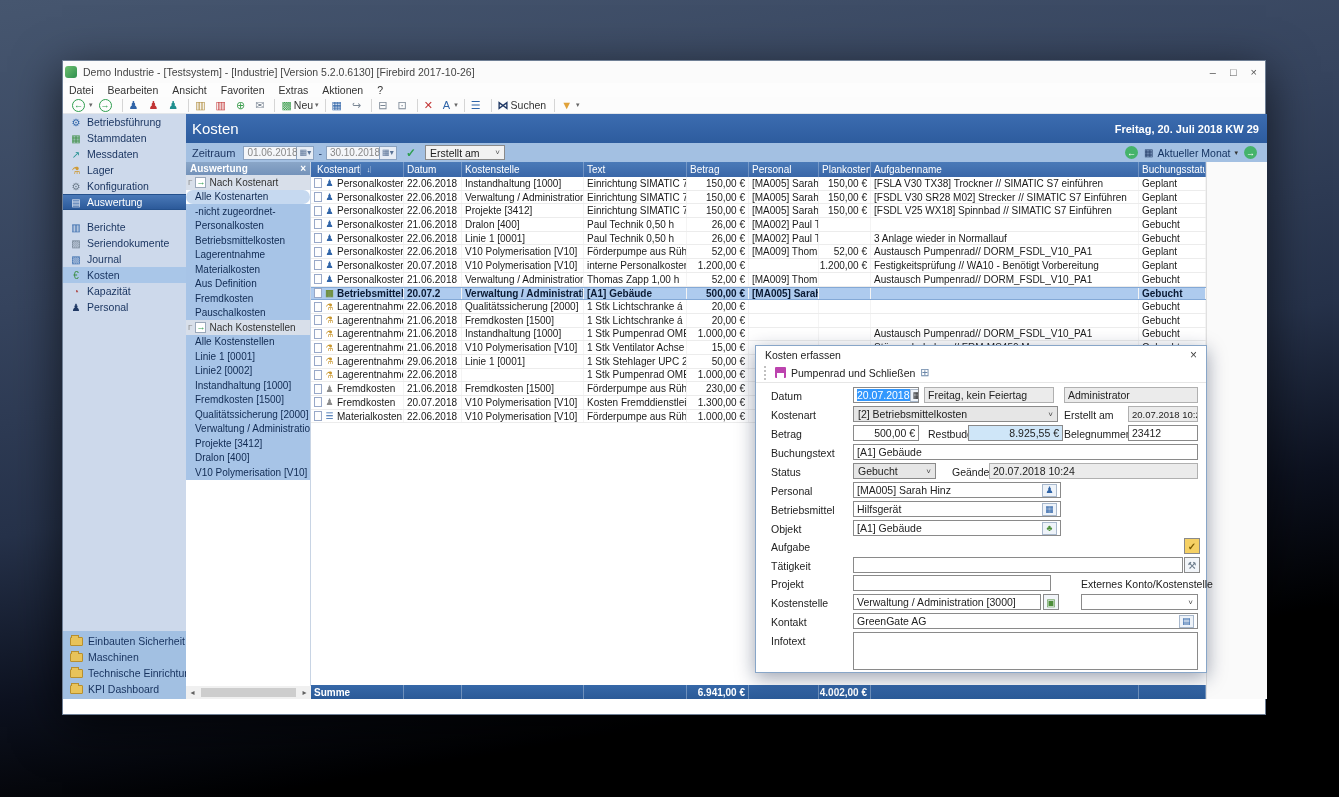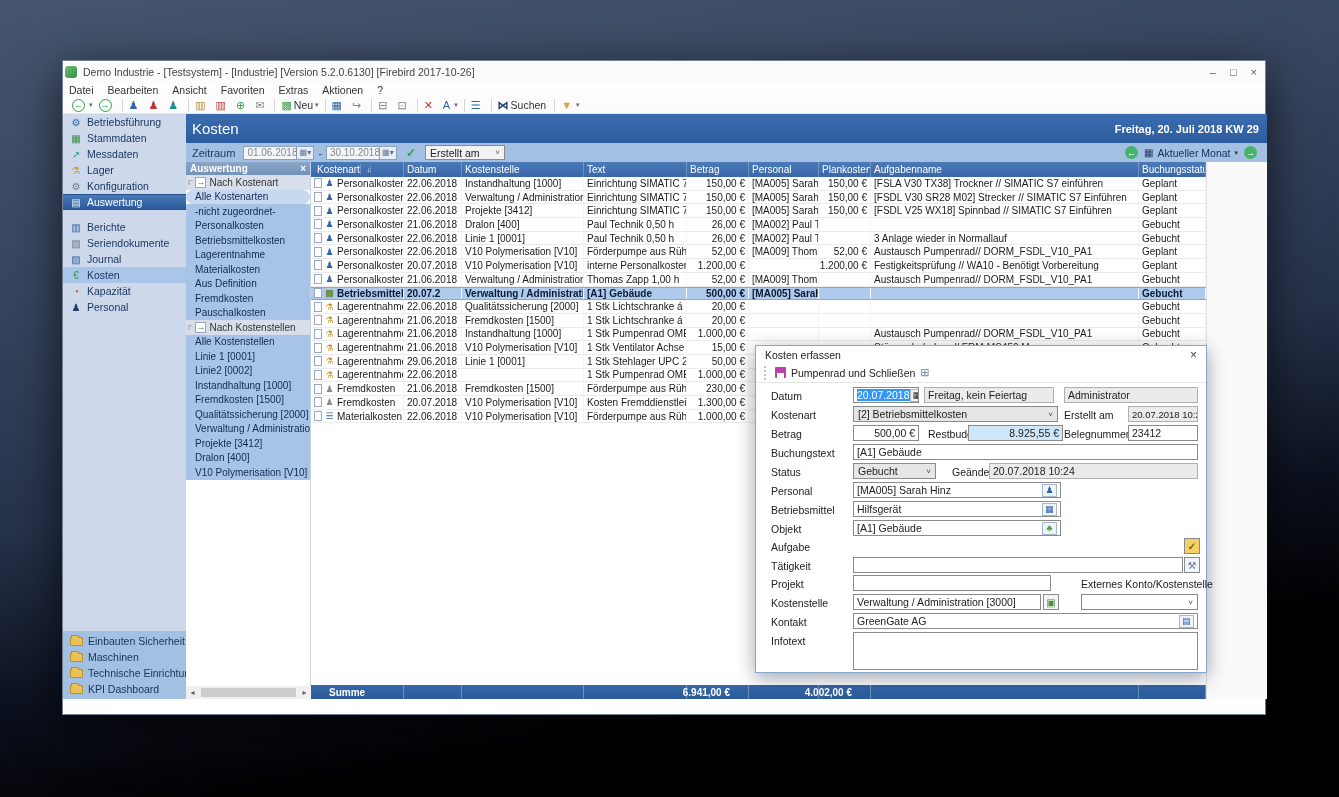--- a/index.html
+++ b/index.html
@@ -82,21 +82,21 @@
   .g-row .cl-be,.g-row .cl-pl { justify-content:flex-end;padding-left:36px; }
   .g-row.sel { background:#aecbee; font-weight:bold; color:#0a1a33; border-top:1px solid #84a9d6; border-bottom:1px solid #84a9d6; }
   .ic-doc { width:8px; height:10px; background:#fdfdfd; border:1px solid #98a8c8; margin-right:2px; flex:0 0 auto; }
   .row-ico { width:11px; font-size:9px; margin-right:2px; flex:0 0 auto; text-align:center; }
   .ic-pers::before { content:"♟"; color:#2f64a8; }
   .ic-betr::before { content:"▦"; color:#6f8f3f; }
   .ic-lager::before { content:"⚗"; color:#c8962e; }
   .ic-fremd::before { content:"♟"; color:#8a8a8a; }
   .ic-mat::before { content:"☰"; color:#2f64a8; }
   .g-summary { position:absolute; left:248px; top:624px; width:895px; height:14px; background:linear-gradient(#3668a8,#2b5a97); color:#fff; font-size:10px; font-weight:bold; }
-  .g-summary span { display:flex; align-items:center; padding:0 18px; border-right:1px solid rgba(255,255,255,.3); white-space:nowrap; }
+  .g-summary span { display:flex; align-items:center; padding:0 3px; border-right:1px solid rgba(255,255,255,.3); white-space:nowrap; }
   .g-summary .cl-be,.g-summary .cl-pl { justify-content:flex-end; }
   .right-gap { position:absolute; left:1143px; top:101px; width:61px; height:537px; background:#fafafa; border-left:1px solid #e0e0e0; }
   
   .statusbar { position:absolute; left:0; top:638px; width:100%; height:17px; background:#f0f0f0; border-top:1px solid #d9d9d9; font-size:10.5px; color:#333; }
   .statusbar .seg { position:absolute; top:2px; }
   .statusbar .vsep { position:absolute; top:2px; width:1px; height:12px; background:#c9c9c9; }
   
   .dialog { position:absolute; left:755px; top:345px; width:452px; height:328px; background:#fff; border:1px solid #88a6c8;
     box-shadow:0 5px 18px rgba(10,25,60,.4); z-index:50; font-size:10.5px; color:#222; }
   .dlg-title { position:absolute; left:0; top:0; width:100%; height:17px; display:flex; align-items:center; padding:0 9px; font-size:10.5px; color:#222; }

